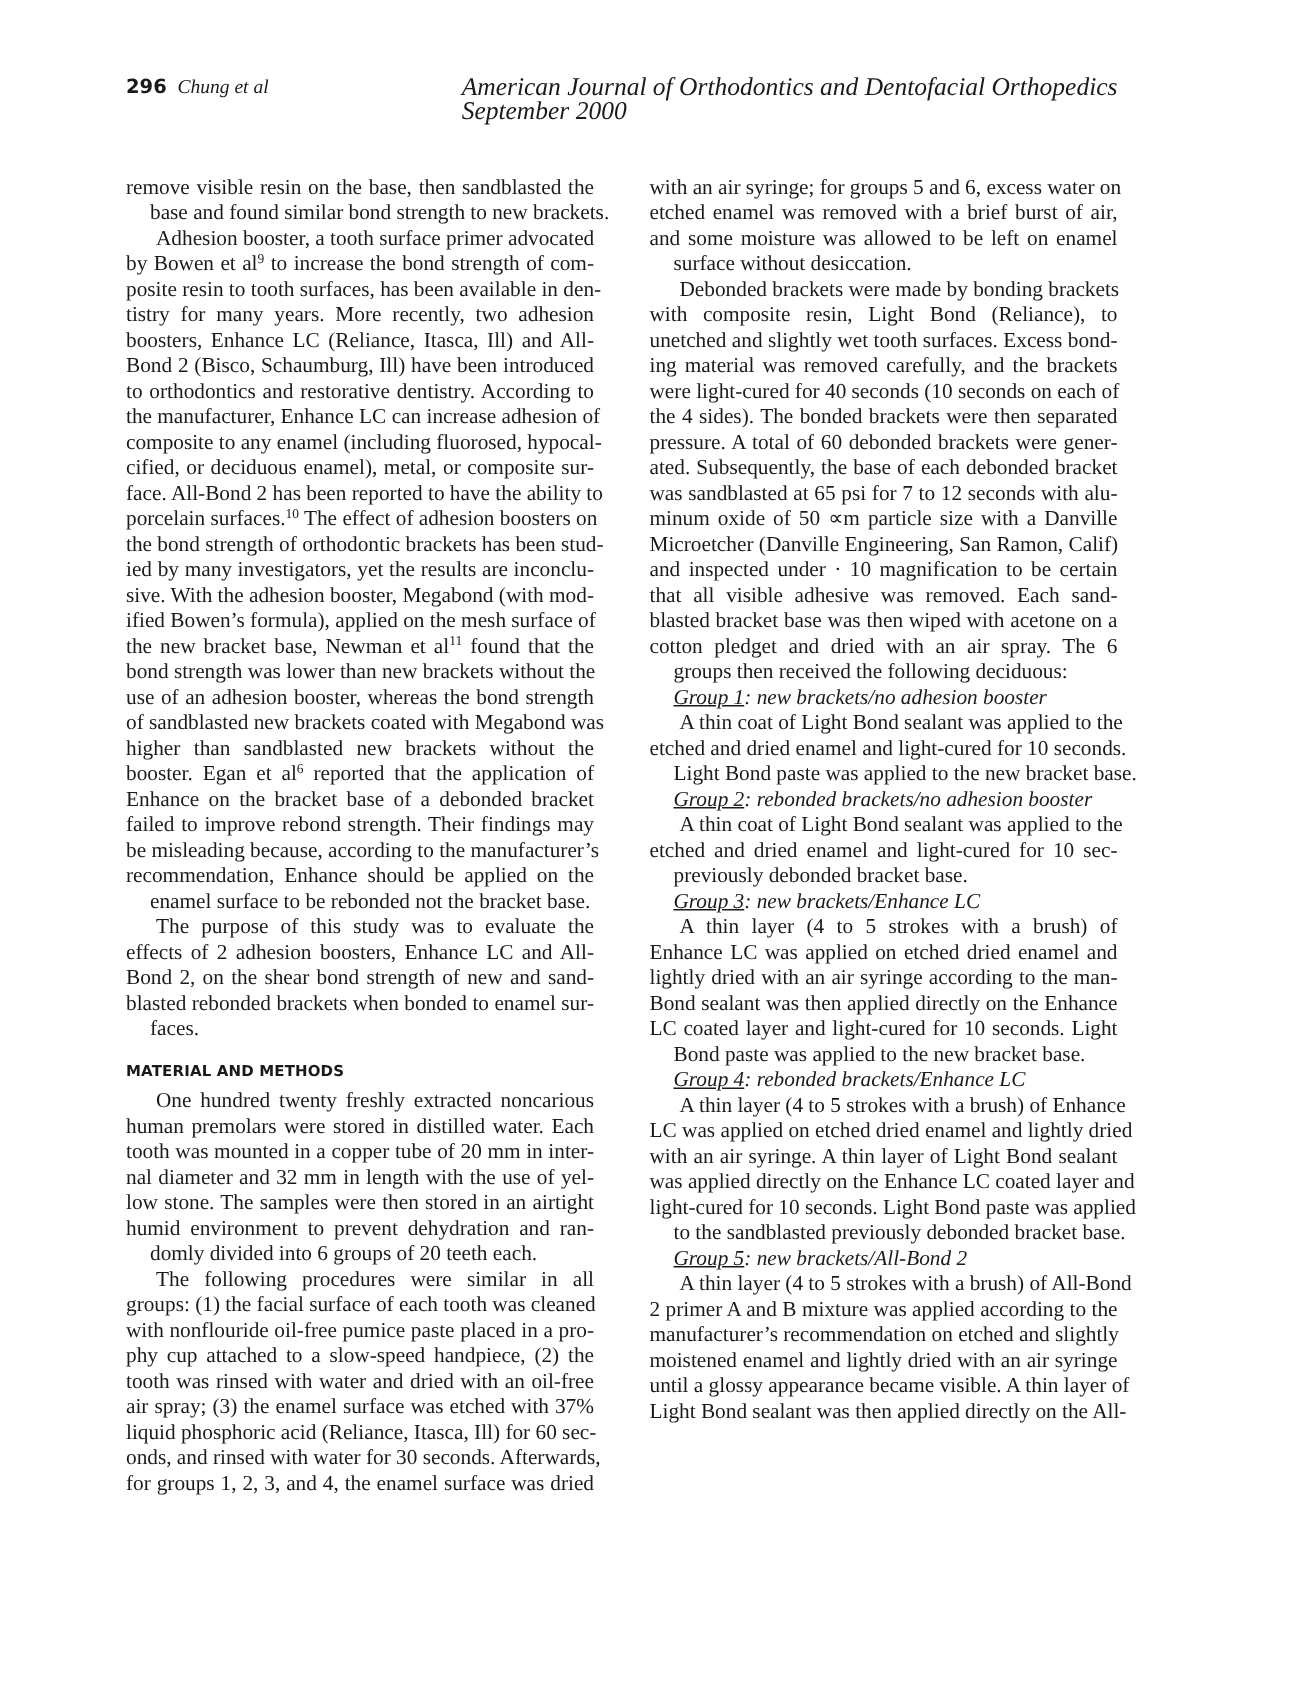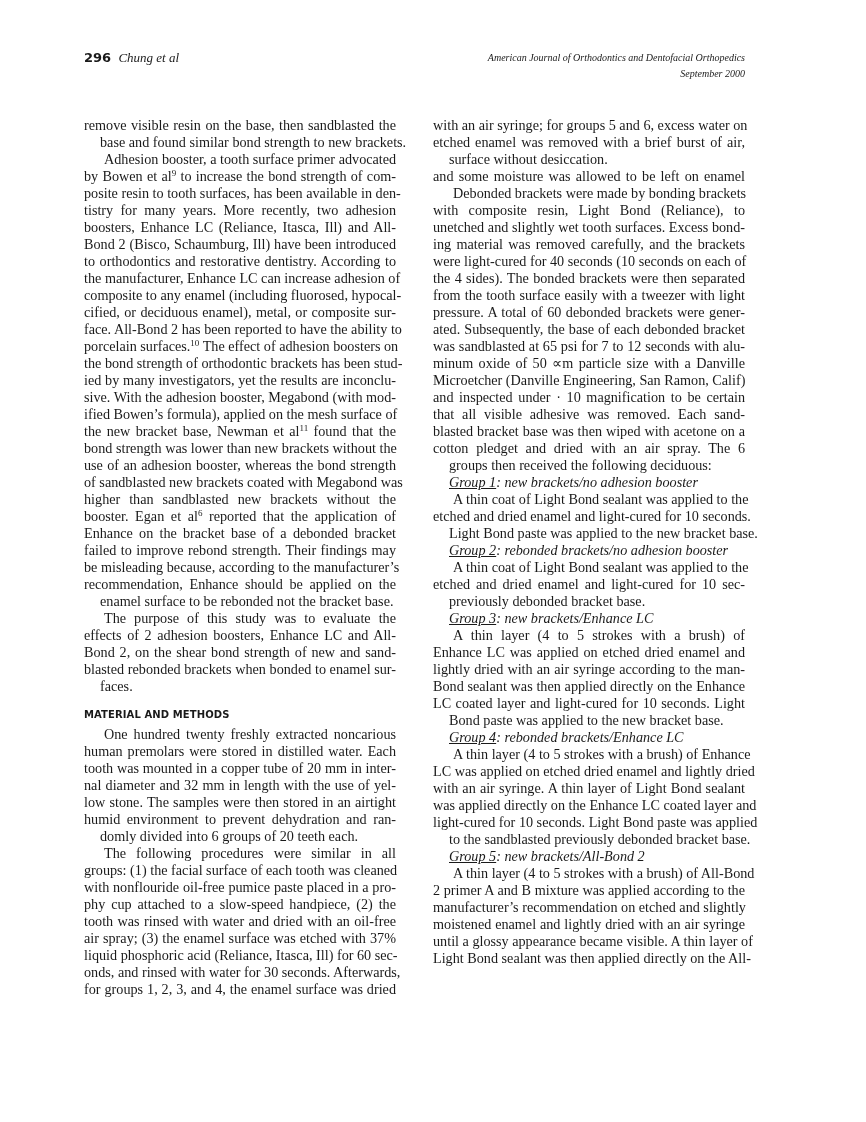--- a/index.html
+++ b/index.html
@@ -1,21 +1,21 @@
 <!DOCTYPE html>
 <html><head>
 <meta charset="utf-8">
 <style>
   html, body { margin: 0; padding: 0; background: #ffffff; }
   body { width: 866px; height: 1122px; position: relative; overflow: hidden; color: #1a1a1a; }
   .page-header { position: absolute; left: 0; top: 0; width: 866px; height: 90px; }
   .hdr-left { position: absolute; left: 84px; top: 50px; font-size: 13px; white-space: nowrap; }
   .page-num { font-family: "DejaVu Sans", sans-serif; font-weight: bold; font-size: 13px; }
   .running-author { font-family: "Liberation Serif", serif; font-style: italic; font-size: 13px; margin-left: 4px; }
-  .hdr-right { position: absolute; right: 121px; top: 50px; text-align: right; font-family: "Liberation Serif", serif; font-style: italic; font-size: 10px; line-height: 16px; }
+  .hdr-right { position: absolute; right: 121px; top: 50px; font-family: "Liberation Serif", serif; font-style: italic; font-size: 17px; line-height: 16px; }
   .column { position: absolute; top: 117px; width: 312px; font-family: "Liberation Serif", serif; font-size: 14.2px; }
   .col-left { left: 84px; }
   .col-right { left: 433px; }
   .line { height: 17px; line-height: 17px; white-space: nowrap; text-align: justify; text-align-last: justify; overflow: visible; }
   .line.last { text-align-last: left; margin-left: 16px; }
   .line.indent { padding-left: 20px; }
   .section-heading { font-family: "DejaVu Sans", sans-serif; font-weight: bold; font-size: 10px; height: 17px; line-height: 17px; margin-top: 11px; margin-bottom: 3px; letter-spacing: 0.1px; }
   .grp-label { text-decoration: underline; font-style: italic; }
   .grp-desc { font-style: italic; }
   sup { font-size: 9px; line-height: 0; vertical-align: 5px; }
@@ -89,29 +89,28 @@
       <div class="line"><span>liquid phosphoric acid (Reliance, Itasca, Ill) for 60 sec-</span></div>
       <div class="line"><span>onds, and rinsed with water for 30 seconds. Afterwards,</span></div>
       <div class="line"><span>for groups 1, 2, 3, and 4, the enamel surface was dried</span></div>
     </div>
 </div>
 
 <div class="column col-right">
   <div id="right-lines">
       <div class="line"><span>with an air syringe; for groups 5 and 6, excess water on</span></div>
       <div class="line"><span>etched enamel was removed with a brief burst of air,</span></div>
+      <div class="line"><span>and some moisture was allowed to be left on enamel</span></div>
       <div class="line last"><span>surface without desiccation.</span></div>
-      <div class="line"><span>and some moisture was allowed to be left on enamel</span></div>
       <div class="line indent"><span>Debonded brackets were made by bonding brackets</span></div>
       <div class="line"><span>with composite resin, Light Bond (Reliance), to</span></div>
       <div class="line"><span>unetched and slightly wet tooth surfaces. Excess bond-</span></div>
       <div class="line"><span>ing material was removed carefully, and the brackets</span></div>
       <div class="line"><span>were light-cured for 40 seconds (10 seconds on each of</span></div>
       <div class="line"><span>the 4 sides). The bonded brackets were then separated</span></div>
-      <div class="line"><span>from the tooth surface easily with a tweezer with light</span></div>
       <div class="line"><span>pressure. A total of 60 debonded brackets were gener-</span></div>
       <div class="line"><span>ated. Subsequently, the base of each debonded bracket</span></div>
       <div class="line"><span>was sandblasted at 65 psi for 7 to 12 seconds with alu-</span></div>
       <div class="line"><span>minum oxide of 50 ∝m particle size with a Danville</span></div>
       <div class="line"><span>Microetcher (Danville Engineering, San Ramon, Calif)</span></div>
       <div class="line"><span>and inspected under · 10 magnification to be certain</span></div>
       <div class="line"><span>that all visible adhesive was removed. Each sand-</span></div>
       <div class="line"><span>blasted bracket base was then wiped with acetone on a</span></div>
       <div class="line"><span>cotton pledget and dried with an air spray. The 6</span></div>
       <div class="line last"><span>groups then received the following deciduous:</span></div>

